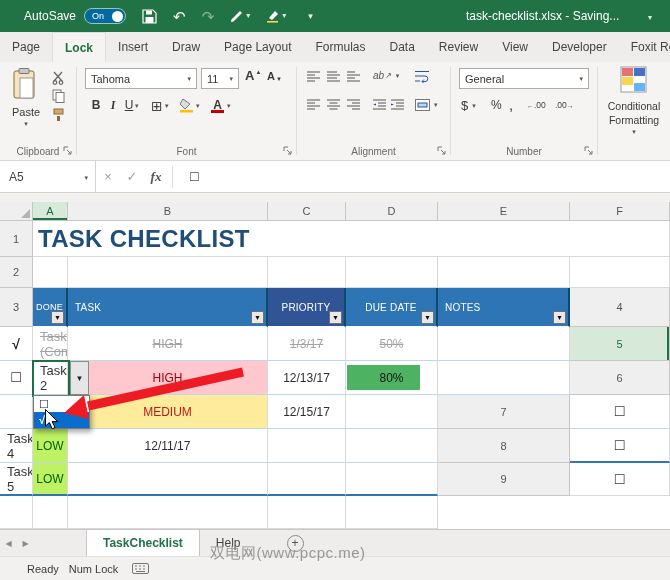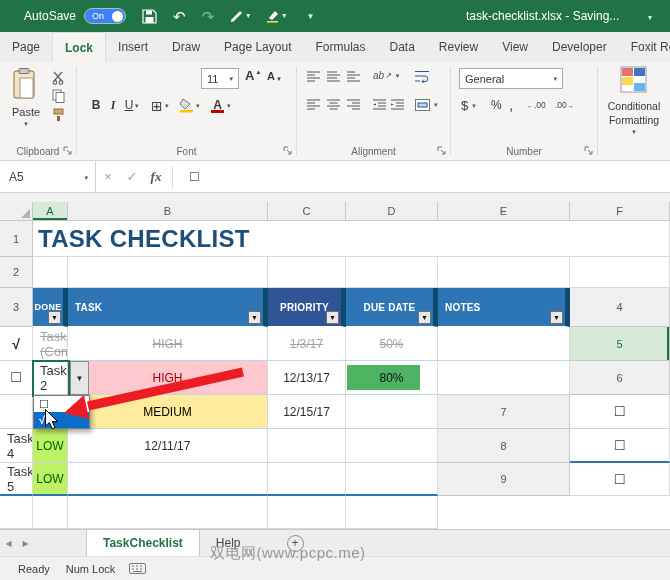--- a/index.html
+++ b/index.html
@@ -2,21 +2,21 @@
 <html><head>
 <meta charset="utf-8">
 <style>
   *{margin:0;padding:0;box-sizing:border-box}
   html,body{width:670px;height:580px;overflow:hidden}
   body{position:relative;font-family:"Liberation Sans","DejaVu Sans",sans-serif;background:#fff;color:#333}
 
   
   .titlebar{position:absolute;top:0;left:0;right:0;height:32px;background:#217346;display:flex;align-items:center;color:#fff;font-size:12px}
   .tb-autosave{margin-left:24px}
-  .toggle{margin-left:8px;width:42px;height:16px;border-radius:9px;background:#3b82f6;border:1px solid #9cc7ad;display:flex;align-items:center;justify-content:space-between;padding:0 2px 0 7px;cursor:default}
+  .toggle{margin-left:8px;width:42px;height:16px;border-radius:9px;background:#0369a1;border:1px solid #9cc7ad;display:flex;align-items:center;justify-content:space-between;padding:0 2px 0 7px;cursor:default}
   .toggle-text{font-size:9px;color:#fff}
   .knob{width:11px;height:11px;border-radius:50%;background:#fff}
   .tb-btn{margin-left:16px;display:flex;align-items:center;font-size:15px;line-height:1}
   .tb-btn.dim{opacity:.45}
   .tb-caret{font-size:8px;margin-left:3px;color:#dfeee5}
   .doc-title{position:absolute;left:466px;top:9px;font-size:12px;white-space:nowrap}
   .doc-caret{position:absolute;left:648px;top:13px;font-size:8px;color:#dfeee5}
 
   
   .ribbontabs{position:absolute;top:32px;left:0;right:0;height:30px;background:#EFEDEB;display:flex;align-items:stretch;font-size:12px;color:#444}
@@ -57,30 +57,30 @@
   .hd{background:#EFEFEF;border-right:1px solid #C9C7C5;border-bottom:1px solid #C9C7C5;display:flex;align-items:center;justify-content:center;font-size:11px;color:#555;position:relative}
   .hd.on{background:#D7EAD9;color:#1C6B41}
   .hd.on-col{box-shadow:inset 0 -2px 0 #217346}
   .hd.on-row{box-shadow:inset -2px 0 0 #217346}
   .corner:after{content:"";position:absolute;right:2px;bottom:2px;border-left:9px solid transparent;border-bottom:9px solid #B5B3B0}
   .cell{background:#fff;position:relative;display:flex;align-items:center;border-right:1px solid #D9D9D9;border-bottom:1px solid #D9D9D9;overflow:hidden;color:#333}
   .titlecell{overflow:visible}
   .titletext{font-size:24px;font-weight:bold;color:#1F4E79;letter-spacing:.3px;padding-left:5px;white-space:nowrap}
   .c{justify-content:center}
   .l{padding-left:7px}
-  .th{background:#2E75B6;color:#fff;font-weight:bold;font-size:10px;border-right:5px solid #0c4a6e;border-bottom:1px solid #fff;letter-spacing:.2px}
+  .th{background:#2E75B6;color:#fff;font-weight:normal;font-size:10px;border-right:2px solid #0c4a6e;border-bottom:1px solid #fff;letter-spacing:.2px}
   .th-dark{background:#305496}
   .filter{position:absolute;right:2px;bottom:2px;width:13px;height:13px;background:#E8E8E8;border:1px solid #6F6F6F;display:flex;align-items:center;justify-content:center}
   .fcar{font-size:7px;color:#111;line-height:1}
   .done{justify-content:center;font-size:13px;color:#3f3f3f}
   .checkmark{font-weight:bold;font-size:14px;color:#222}
   .taskc{padding-left:7px;font-size:13px;color:#353535}
   .pri{justify-content:center;font-size:12px}
   .pri-high{background:#FFC7CE;color:#9C0006}
-  .pri-med{background:#FFEB9C;color:#000000}
+  .pri-med{background:#FFEB9C;color:#b91c1c}
   .pri-low{background:#bef264;color:#006100}
   .date{justify-content:center;font-size:12px;color:#2e2e2e}
   .strike{color:#A3A3A3;text-decoration:line-through}
   .bb{border-bottom:1px solid #BDD7EE}
   .tbot{border-bottom:2px solid #2E75B6}
   .pct{justify-content:center;font-size:12px;color:#111}
   .dbar{position:absolute;left:1px;top:4px;bottom:4px;background:#4DB363;z-index:0}
   .pct .v{position:relative;z-index:1}
 
   
@@ -94,22 +94,22 @@
 
   
   .sheetbar{position:absolute;top:529px;height:27px;left:0;right:0;background:#EFEDEB;border-top:1px solid #C9C7C5;display:flex;align-items:stretch;font-size:12px;color:#444}
   .snav{width:17px;display:flex;align-items:center;justify-content:center;color:#8a8a8a;font-size:8px}
   .stab{padding:0 16px;display:flex;align-items:center;white-space:nowrap}
   .stab.active{margin-left:52px;background:#fff;color:#217346;font-weight:bold;border-left:1px solid #C9C7C5;border-right:1px solid #C9C7C5}
   .addbtn{margin-left:30px;align-self:center;width:17px;height:17px;border:1px solid #8a8a8a;border-radius:50%;display:flex;align-items:center;justify-content:center;font-size:12px;color:#555;line-height:1}
 
   
   .statusbar{position:absolute;top:556px;height:24px;left:0;right:0;background:#F3F1EF;border-top:1px solid #E1DFDC;display:flex;align-items:center;font-size:11px;color:#3b3b3b}
-  .sb-ready{margin-left:18px}
-  .sb-numlock{margin-left:16px}
+  .sb-ready{margin-left:27px}
+  .sb-numlock{margin-left:10px}
   .sb-kbd{margin-left:14px;display:flex;align-items:center}
   .watermark{position:absolute;left:210px;top:544px;font-size:15px;color:#979797;z-index:60;letter-spacing:.5px;pointer-events:none}
 </style>
 </head>
 <body>
 
 <div class="titlebar">
   <span class="tb-autosave">AutoSave</span>
   <span class="toggle">
     <span class="toggle-text">On</span>
@@ -190,20 +190,24 @@
     <div class="grp-label">Clipboard</div>
     <div class="launcher">
       <svg width="9" height="9" viewBox="0 0 9 9">
           <path d="M1 1h4M1 1v4M4 4l4 4M8 5v3h-3" stroke="#777" fill="none"></path>
         </svg>
     </div>
   </div>
   <div class="gdiv" style="left:76px"></div>
 
   <div class="grp" style="left:77px;width:219px">
+    <div class="combo" style="left:8px;top:6px;width:112px">
+      <span>Tahoma</span>
+      <span class="car">▾</span>
+    </div>
     <div class="combo" style="left:124px;top:6px;width:38px">
       <span>11</span>
       <span class="car">▾</span>
     </div>
     <div class="sbtn" style="left:168px;top:6px;font-size:13px;font-weight:bold">
       <span>A</span>
         <span style="font-size:6px;margin-left:1px;margin-top:-7px">▲</span>
     </div>
     <div class="sbtn" style="left:190px;top:8px;font-size:11px;font-weight:bold">
       <span>A</span>
@@ -300,21 +304,21 @@
     <div class="grp-label">Alignment</div>
     <div class="launcher">
       <svg width="9" height="9" viewBox="0 0 9 9">
           <path d="M1 1h4M1 1v4M4 4l4 4M8 5v3h-3" stroke="#777" fill="none"></path>
         </svg>
     </div>
   </div>
   <div class="gdiv" style="left:450px"></div>
 
   <div class="grp" style="left:451px;width:146px">
-    <div class="combo" style="left:8px;top:6px;width:104px">
+    <div class="combo" style="left:8px;top:6px;width:130px">
       <span>General</span>
       <span class="car">▾</span>
     </div>
     <div class="sbtn" style="left:10px;top:36px;font-size:13px">
       <span>$</span>
       <span class="car">▾</span>
     </div>
     <div class="sbtn" style="left:40px;top:36px;font-size:12px">%</div>
     <div class="sbtn" style="left:58px;top:34px;font-size:15px">,</div>
     <div class="sbtn" style="left:76px;top:38px;font-size:8.5px;color:#444">

